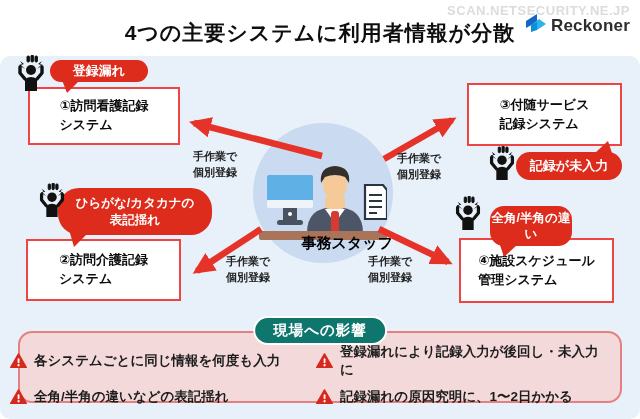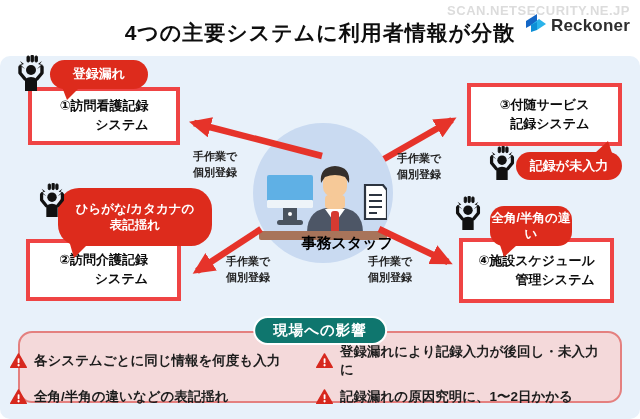--- a/index.html
+++ b/index.html
@@ -21,41 +21,41 @@
     position:absolute; top:19px; left:0; width:100%; text-align:center;
     font-size:21px; font-weight:bold; color:#0e0e0e; letter-spacing:1px;
   }
 
   
   .panel { position:absolute; left:0; top:56px; width:640px; height:363px;
     background:#e8f1fa; border-radius:10px; }
 
   
   .sysbox {
-    position:absolute; background:#ffffff; border:4px solid #ef4444;
-    display:flex; align-items:center; justify-content:center; text-align:right;
+    position:absolute; background:#ffffff; border:2px solid #ef4444;
+    display:flex; align-items:center; justify-content:center; text-align:left;
     font-size:13px; font-weight:bold; line-height:1.45; color:#0d0d0d;
   }
   .box1 { left:28px;  top:87px;  width:152px; height:58px; }
   .box3 { left:467px; top:83px;  width:155px; height:63px; }
   .box2 { left:26px;  top:239px; width:155px; height:62px; }
   .box4 { left:441px; top:238px; width:155px; height:65px;margin-left:18px; }
 
   
   .bubble {
     position:absolute; background:#dd2b1c; color:#fff; font-weight:bold;
     display:flex; align-items:center; justify-content:center; text-align:center;
     border-radius:18px; line-height:1.3; z-index:3;
   }
   .bubble::after { content:""; position:absolute; width:0; height:0; }
-  .bub1 { left:50px; top:60px; width:98px; height:29px; font-size:13px; }
+  .bub1 { left:50px; top:60px; width:98px; height:22px; font-size:13px; }
   .bub1::after { left:12px; bottom:-11px;
     border-left:5px solid transparent; border-right:13px solid transparent;
     border-top:13px solid #dd2b1c; }
-  .bub2 { left:58px; top:188px; width:154px; height:58px; font-size:12.5px; border-radius:21px; }
+  .bub2 { left:58px; top:188px; width:154px; height:47px; font-size:12.5px; border-radius:21px; }
   .bub2::after { left:12px; bottom:-12px;
     border-left:4px solid transparent; border-right:14px solid transparent;
     border-top:14px solid #dd2b1c; }
   .bub3 { left:516px; top:152px; width:106px; height:28px; font-size:13px; }
   .bub3::after { right:10px; top:-11px;
     border-left:13px solid transparent; border-right:4px solid transparent;
     border-bottom:12px solid #dd2b1c; }
   .bub4 { left:483px; top:206px; width:80px; height:40px; font-size:12.5px; border-radius:14px; width:82px;margin-left:7px; }
   .bub4::after { left:10px; bottom:-11px;
     border-left:4px solid transparent; border-right:13px solid transparent;

